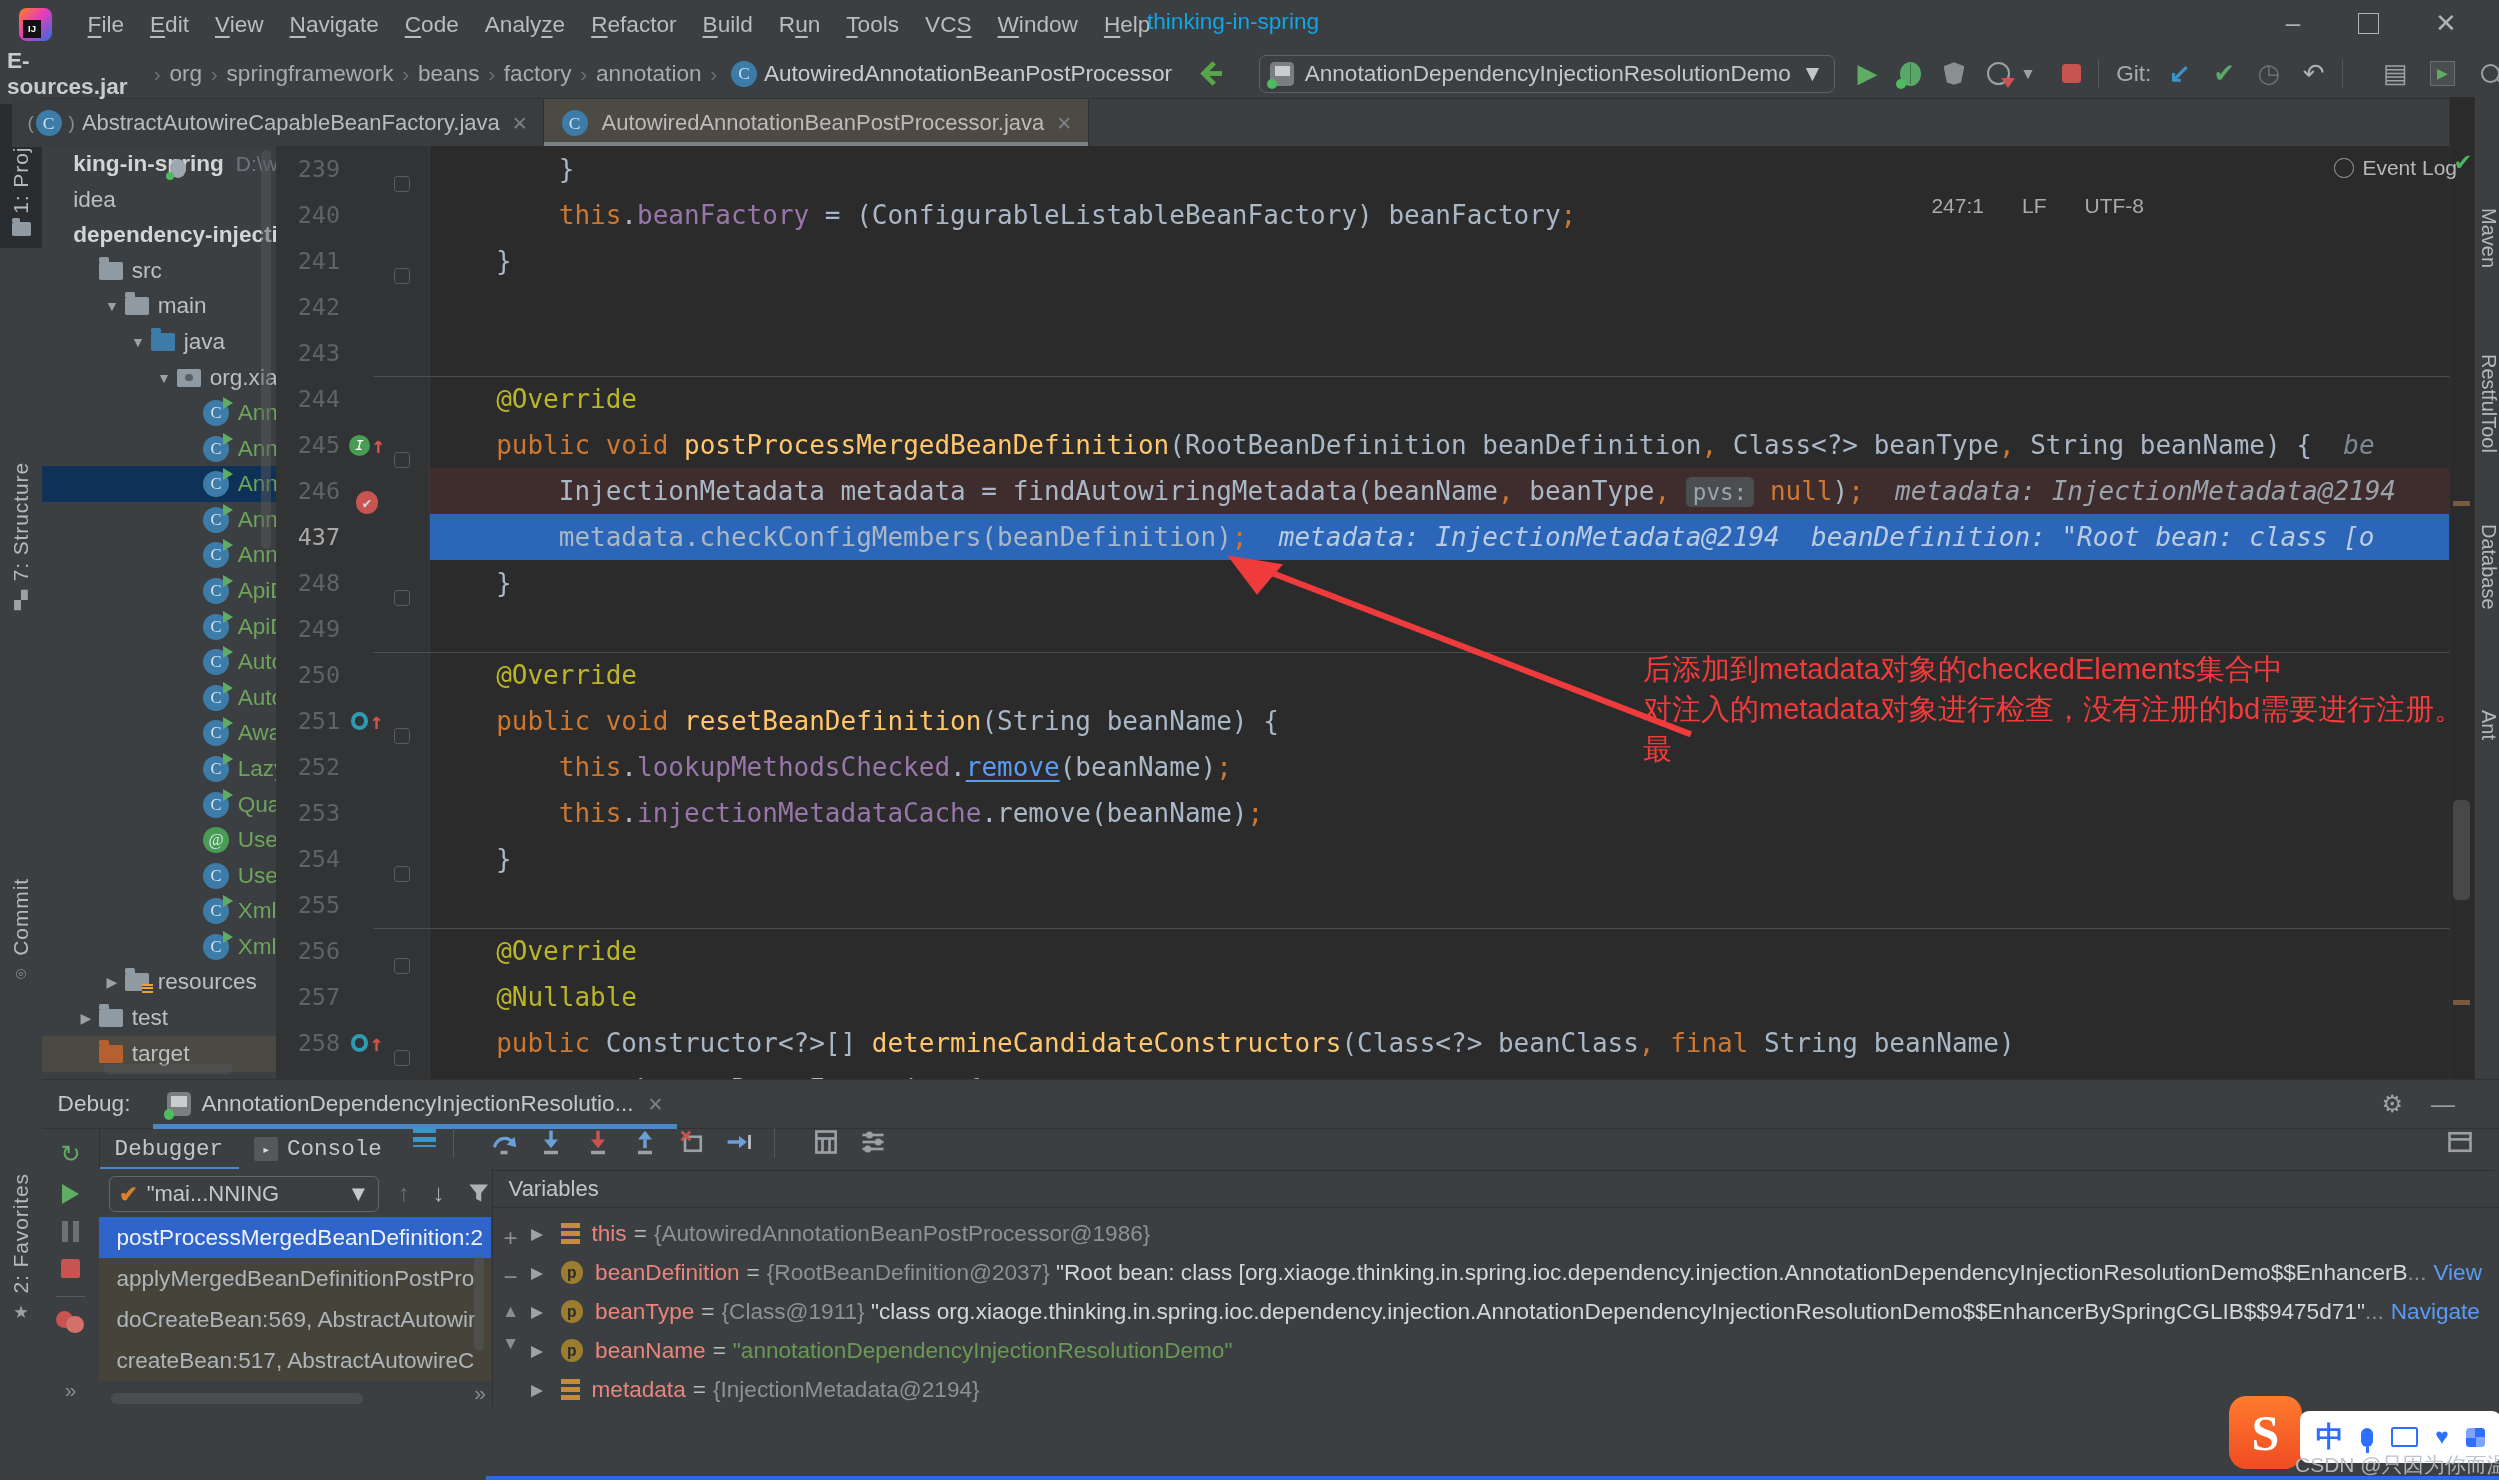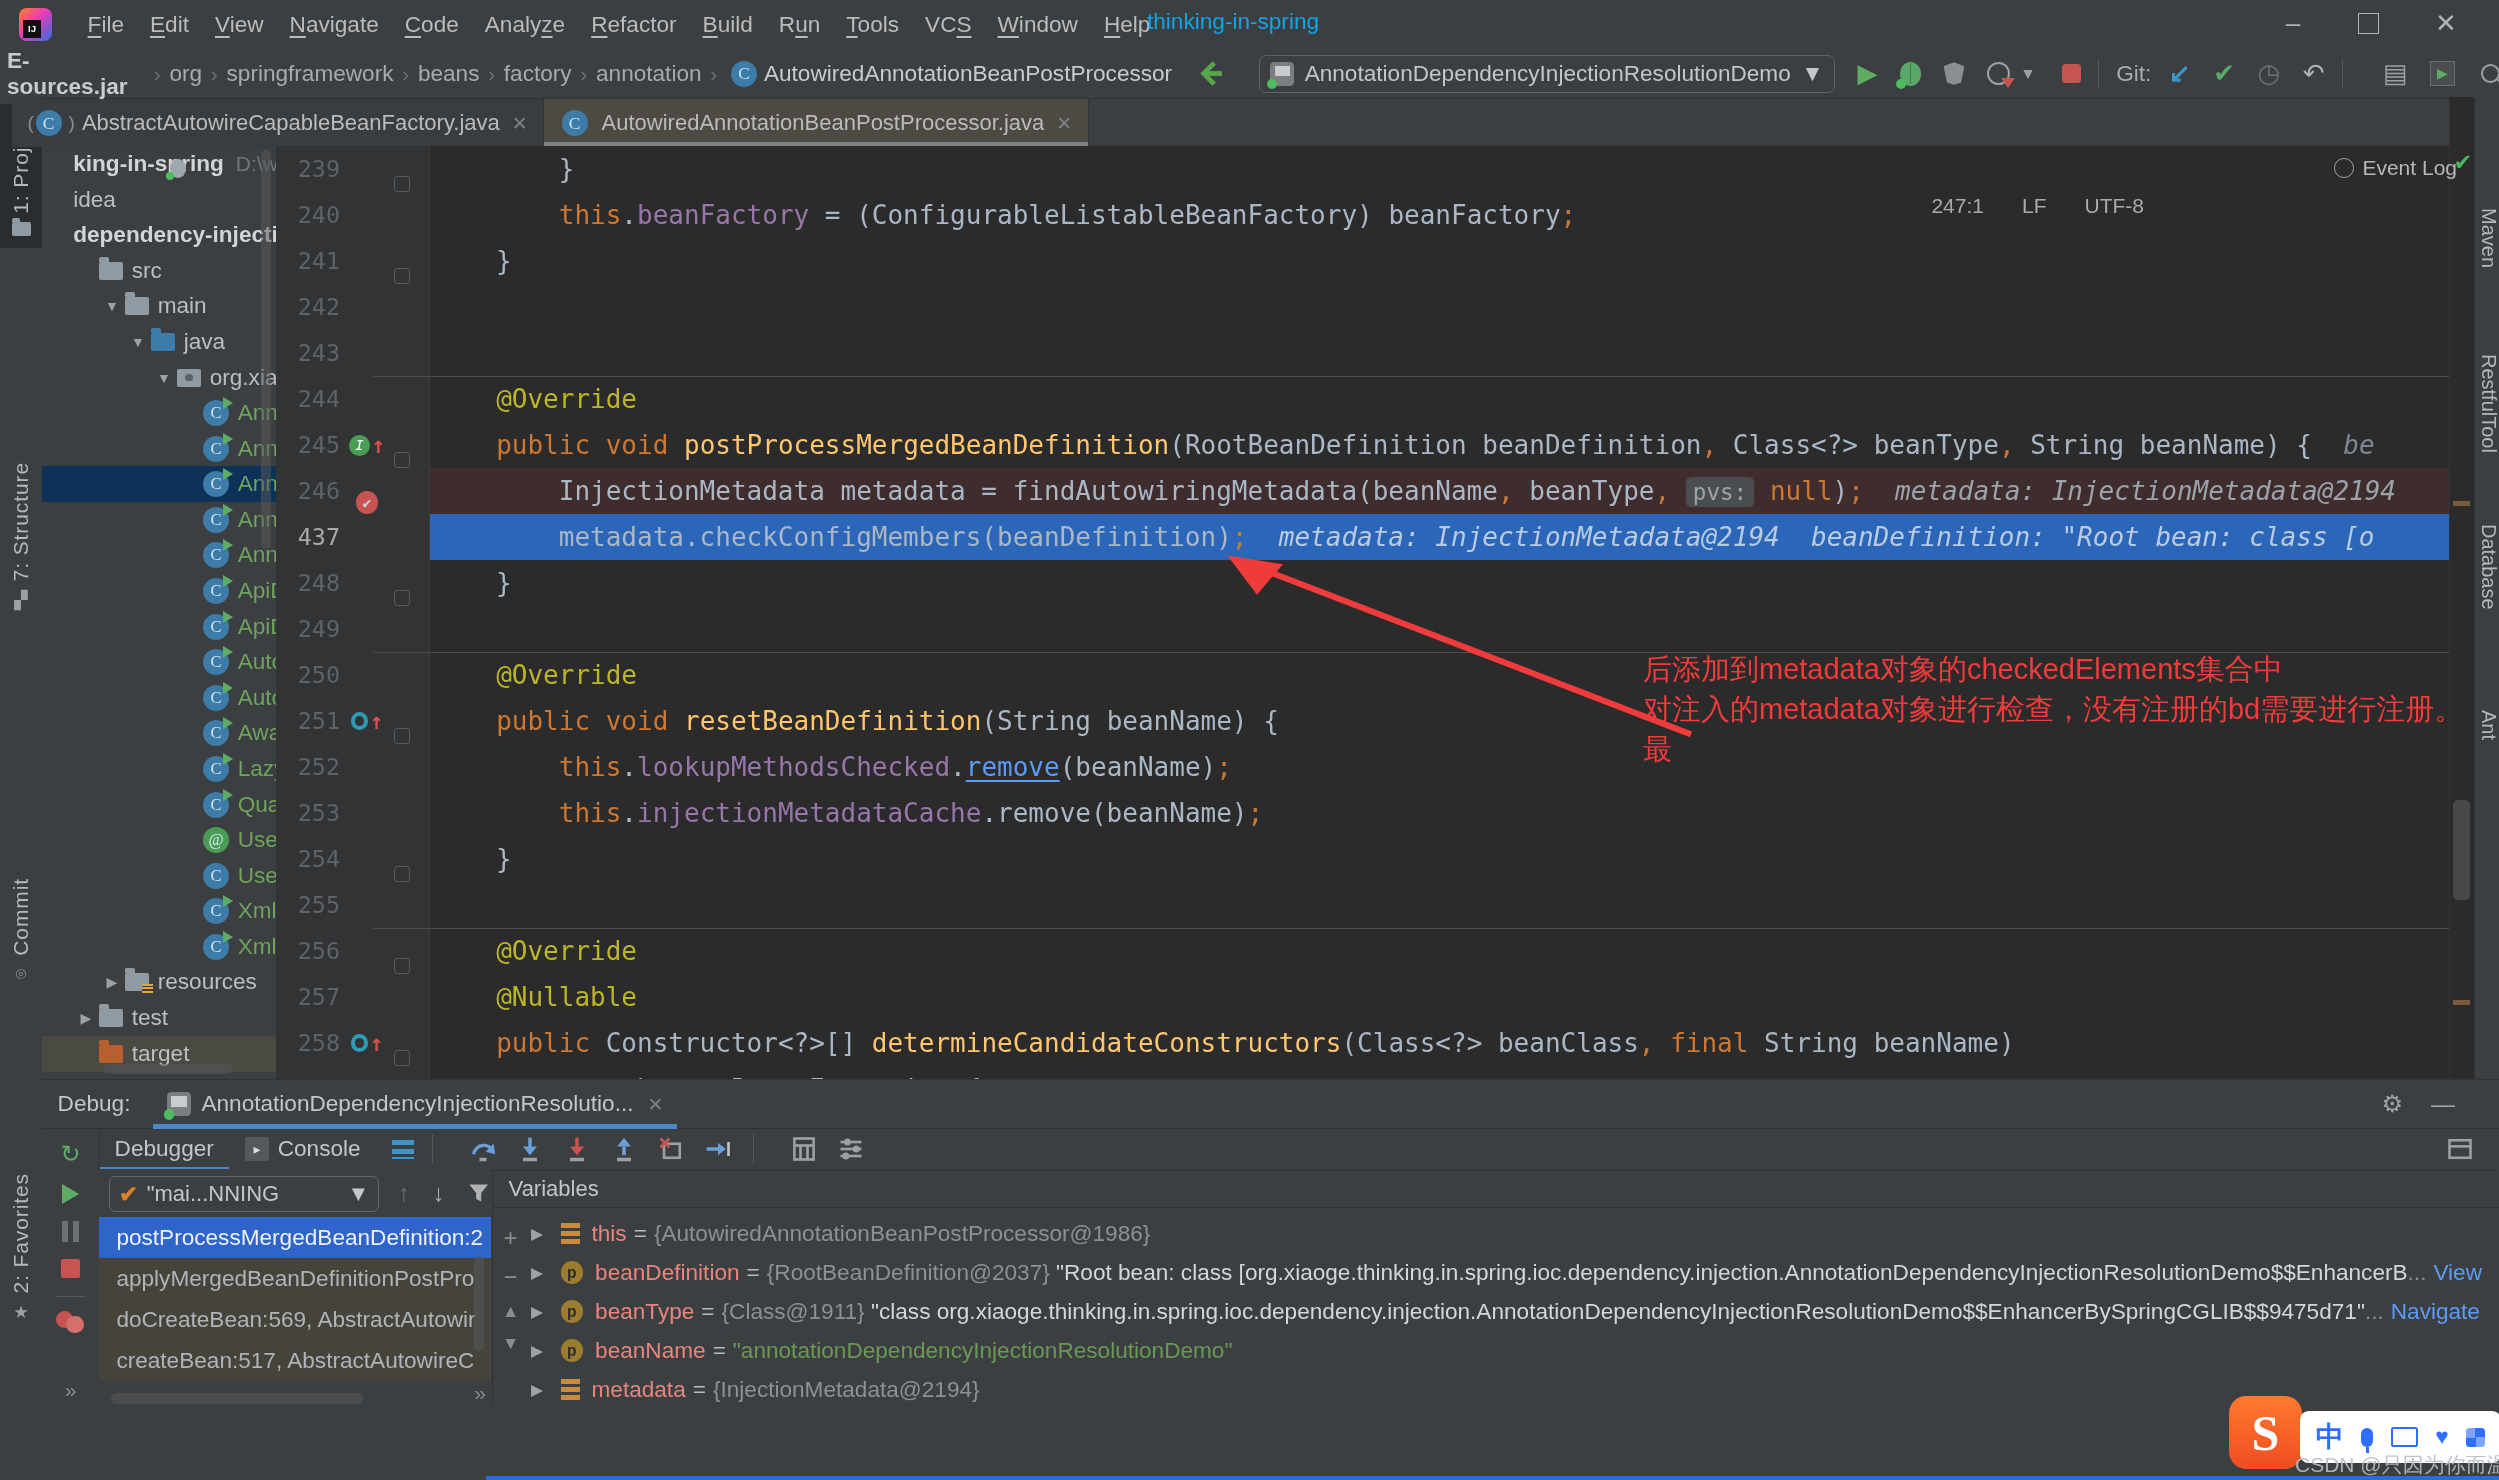--- a/index.html
+++ b/index.html
@@ -117,21 +117,21 @@
   
   #cn-note{left:1643px;top:649px;width:842px;font-size:29px;line-height:40px;color:#f23b3b;font-weight:500;}
   
   #dbg{left:42px;top:1079px;width:2458px;height:327px;background:#3c3f41;border-top:0.9px solid #323232;}
   #dbg-head{position:absolute;left:0;top:0;width:100%;height:48px;display:flex;align-items:center;border-bottom:0.9px solid #323232;}
   #dbg-label{font-size:22.6px;color:#c3c7ca;margin-left:15.6px;}
   #dbg-tab{display:flex;align-items:center;margin-left:22.6px;height:100%;position:relative;padding:0 14px;}
   #dbg-tab:after{content:"";position:absolute;left:0;right:0;bottom:-0.9px;height:5.2px;background:#4a88c7;}
   #dbg-tab span{font-size:22.6px;color:#c3c7ca;margin-left:10.4px;}
   #dbg-tab .x{color:#7b8084;margin-left:14px;font-size:19px;}
-  #dbg-toolrow{position:absolute;left:57px;top:48px;width:2396px;height:42px;display:flex;align-items:center;border-bottom:0.9px solid #323232;}
+  #dbg-toolrow{position:absolute;left:57px;top:48px;width:2396px;height:42px;display:flex;align-items:flex-start;border-bottom:0.9px solid #323232;font-family:Liberation Mono, monospace;}
   .dtab{font-size:22.6px;color:#c3c7ca;padding:0 15.6px;height:100%;display:flex;align-items:center;position:relative;}
   .dtab.active:after{content:"";position:absolute;left:0;right:0;bottom:-0.9px;height:4.3px;background:#4a88c7;}
   .conico{width:24px;height:24px;background:#55595b;color:#d9dcde;font-size:14px;display:flex;align-items:center;justify-content:center;border-radius:2.6px;}
   .bars3{width:22.6px;height:19px;background:repeating-linear-gradient(#3d94c6 0 5.2px,transparent 5.2px 8.7px);margin-left:15.6px;}
   .stepico{width:28px;height:28px;margin-left:19px;}
   #dbg-actions{position:absolute;left:0;top:48px;width:57px;height:279px;border-right:0.9px solid #323232;display:flex;flex-direction:column;align-items:center;}
   .act{margin-top:12px;font-size:24px;}
   .resume{width:0;height:0;border-left:17.4px solid #5fad65;border-top:10.4px solid transparent;border-bottom:10.4px solid transparent;margin-top:15.6px;}
   .pause{display:flex;gap:4.3px;margin-top:17.4px;}
   .pause i{width:6px;height:21px;background:#6e7173;}

